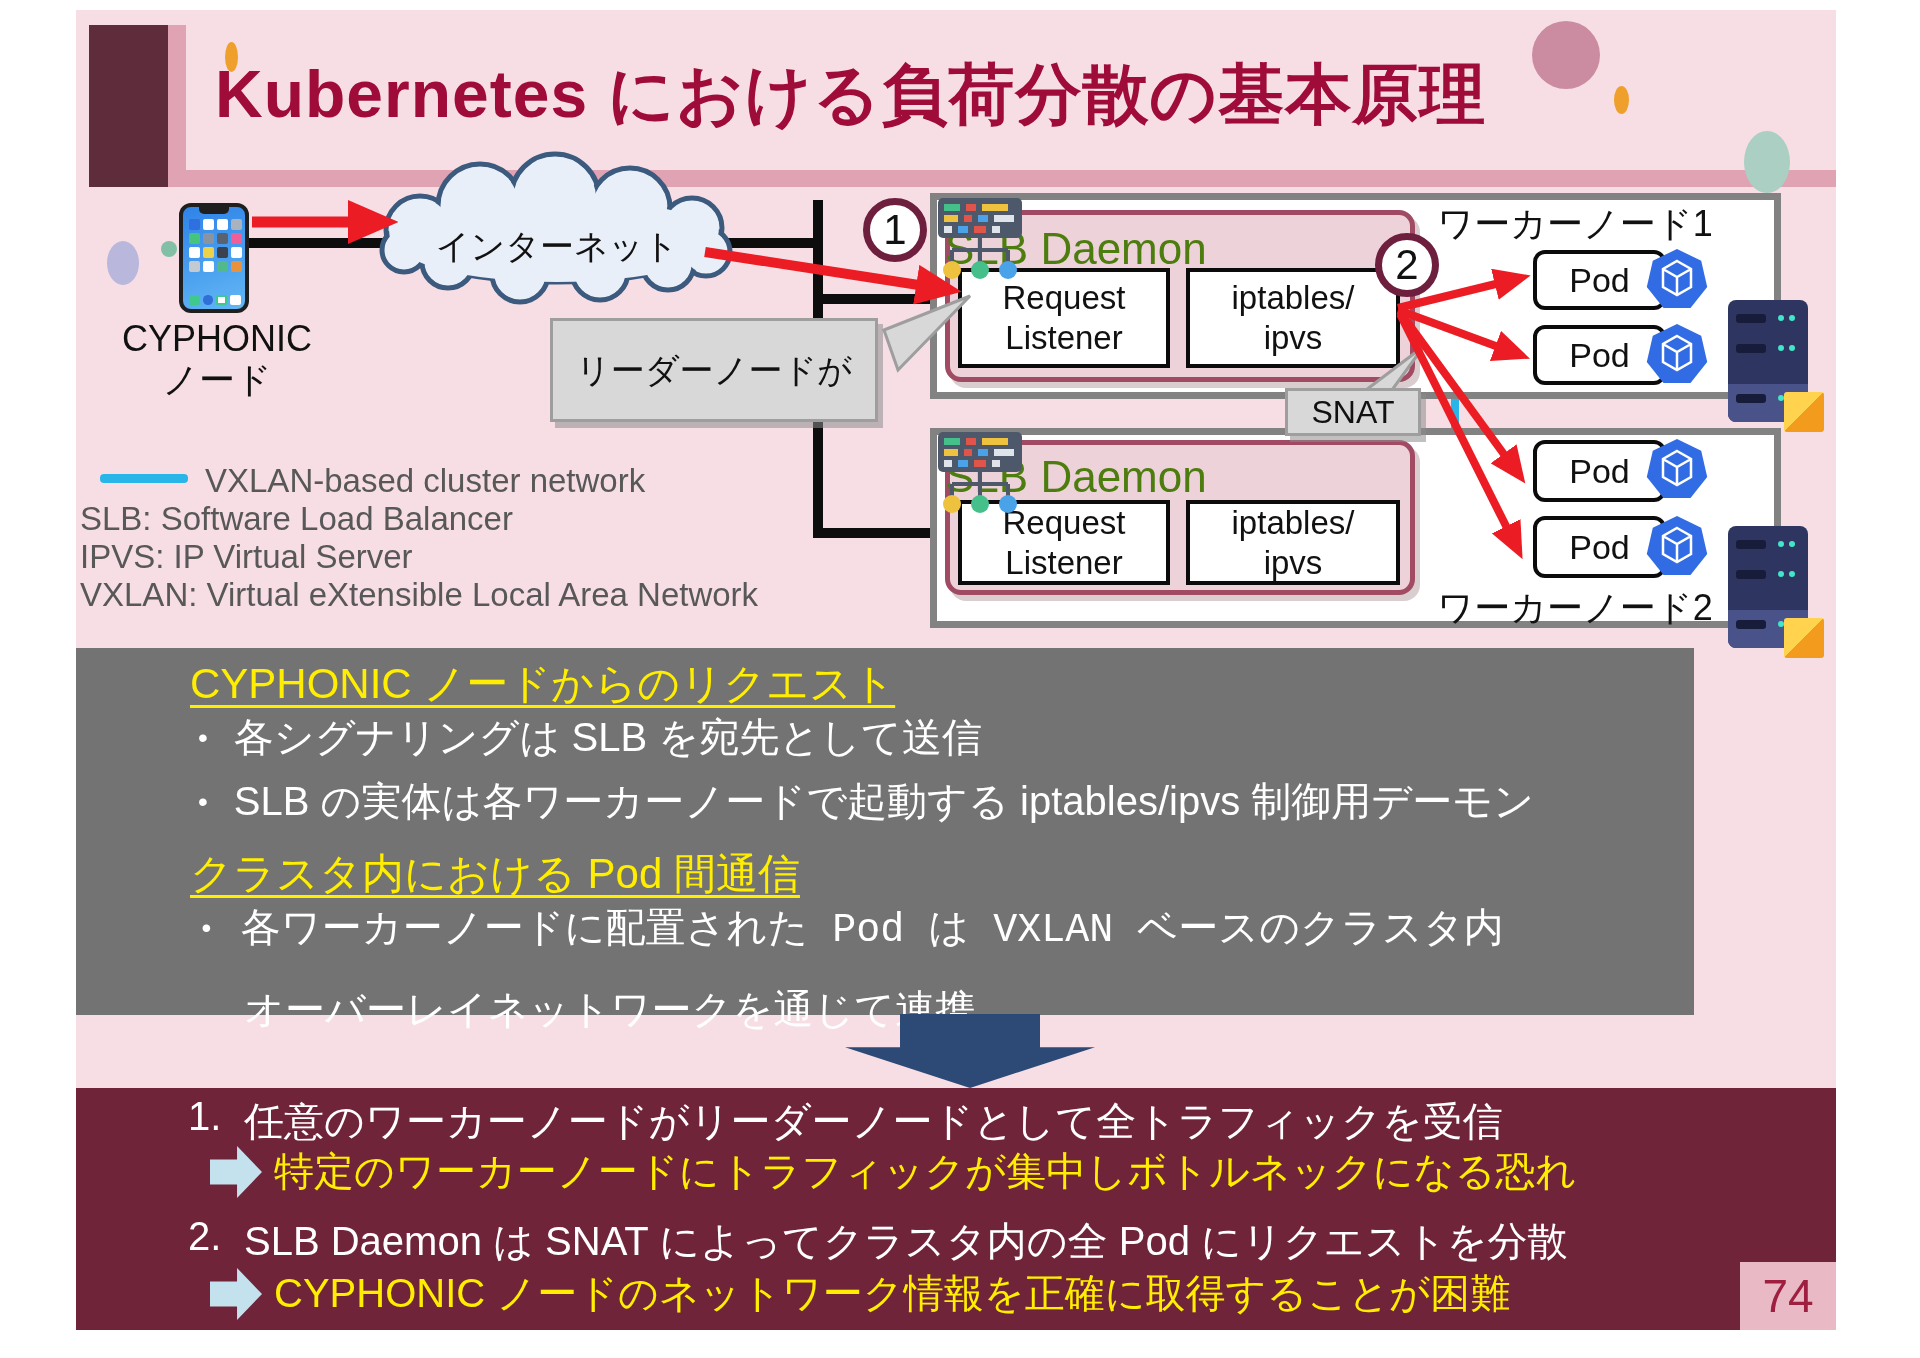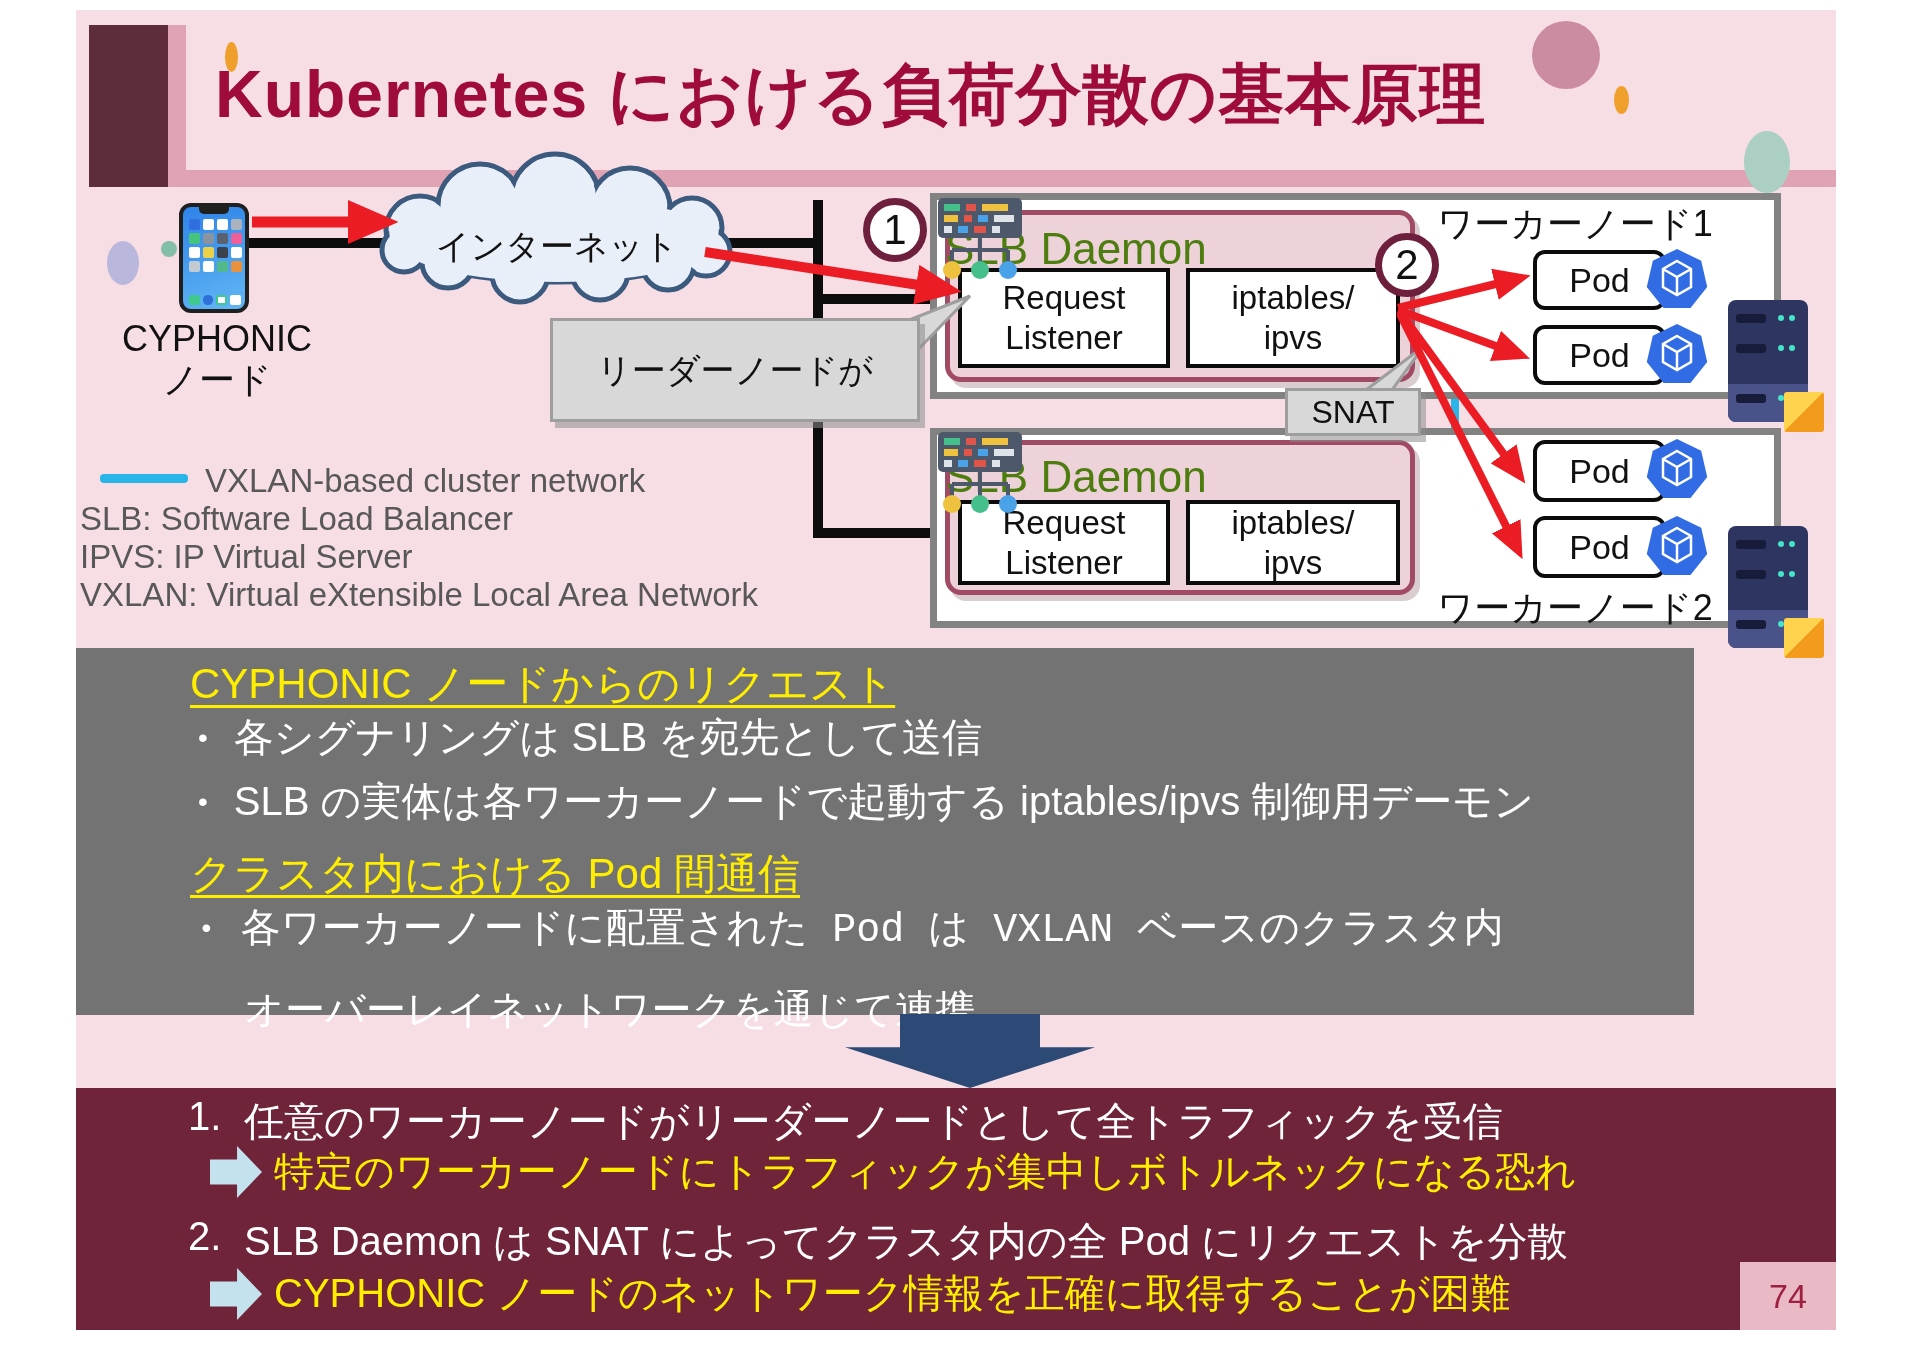--- a/index.html
+++ b/index.html
@@ -33,21 +33,21 @@
   .white-box{background:#ffffff;border:4px solid #0b0b0b;box-sizing:border-box;display:flex;
          flex-direction:column;align-items:center;justify-content:center;font-size:33px;color:#111;line-height:1.2;}
   .pod-box{width:133px;height:60px;background:#ffffff;border:4px solid #0b0b0b;border-radius:12px;
          box-sizing:border-box;display:flex;align-items:center;justify-content:center;font-size:34px;color:#111;}
   .step-circle{width:64px;height:64px;background:#ffffff;border:7px solid #6d1f3d;border-radius:50%;
          box-sizing:border-box;display:flex;align-items:center;justify-content:center;
          font-size:42px;color:#111;font-weight:500;}
   .callout{background:#d8d8d8;border:3px solid #9e9e9e;box-sizing:border-box;
          box-shadow:5px 6px 0 rgba(140,140,140,0.55);display:flex;flex-direction:column;
          align-items:center;justify-content:center;color:#111;}
-  .leader-callout{left:550px;top:318px;width:370px;height:104px;font-size:34px;line-height:1.3;}
+  .leader-callout{left:550px;top:318px;width:328px;height:104px;font-size:34px;line-height:1.3;}
   .snat-callout{left:1285px;top:388px;width:136px;height:48px;font-size:32px;}
   .server{background:#2d3560;border-radius:8px;}
   .server .slot{position:absolute;left:8px;width:30px;height:9px;background:#161c3a;border-radius:3px;}
   .server .dots{position:absolute;right:8px;width:22px;height:9px;display:flex;gap:5px;}
   .server .dots i{width:6px;height:6px;border-radius:50%;background:#43e6c8;margin-top:1px;}
   .server .lower{position:absolute;left:0;bottom:0;width:100%;height:38px;background:#4a528a;border-radius:0 0 8px 8px;}
   .server .parcel{position:absolute;right:-16px;bottom:-10px;width:40px;height:40px;
          background:linear-gradient(135deg,#ffd34d 0 50%,#f29b1d 50% 100%);border-radius:3px;}
   .notes-box{left:76px;top:648px;width:1618px;height:367px;background:#737373;color:#fff;}
   .notes-heading{position:absolute;left:114px;font-size:42px;color:#ffee00;
@@ -57,21 +57,21 @@
   .notes-wrap{position:absolute;left:168px;font-size:40px;color:#ffffff;white-space:nowrap;}
   .down-arrow{left:845px;top:1014px;width:250px;height:74px;background:#2d4a76;
          clip-path:polygon(22% 0,78% 0,78% 45%,100% 45%,50% 100%,0 45%,22% 45%);}
   .concl-box{left:76px;top:1088px;width:1760px;height:242px;background:#6f2439;}
   .concl-row{position:absolute;left:112px;display:flex;font-size:40px;color:#ffffff;white-space:nowrap;}
   .concl-num{width:56px;flex:none;}
   .concl-yellow{position:absolute;left:198px;font-size:40px;color:#ffee00;white-space:nowrap;}
   .right-arrow{position:absolute;left:134px;width:52px;height:52px;background:#c3e2ee;
          clip-path:polygon(0 26%,52% 26%,52% 0,100% 50%,52% 100%,52% 74%,0 74%);}
   .page-badge{left:1740px;top:1262px;width:96px;height:68px;background:#e9b9c6;display:flex;
-         align-items:center;justify-content:center;font-size:34px;color:#9e1f3f;}
+         align-items:center;justify-content:center;font-size:46px;color:#9e1f3f;}
 </style>
 </head>
 <body>
 
 <div class="stage">
 
   <div class="abs slide-bg"></div>
   <div class="abs corner-block"></div>
   <div class="abs corner-strip"></div>
   <div class="abs title-band"></div>

